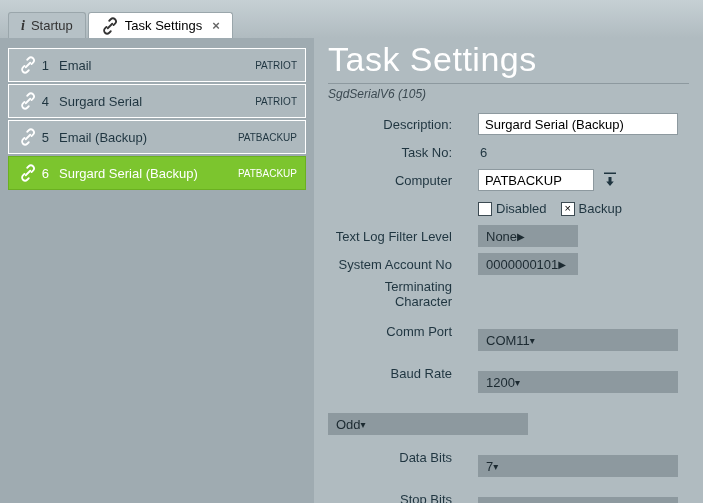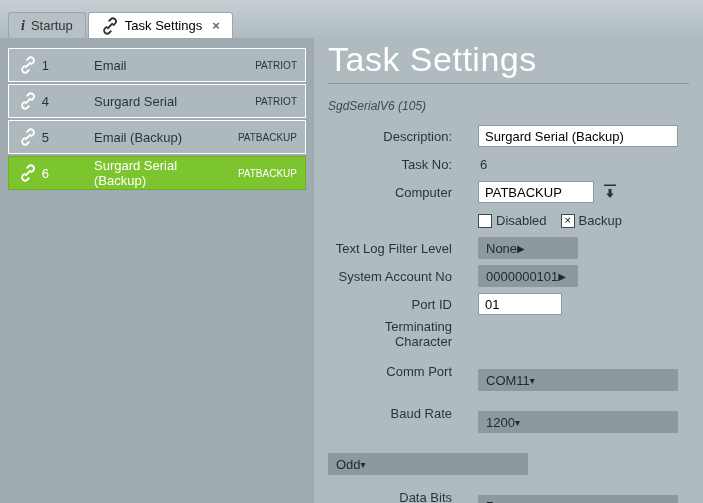--- a/index.html
+++ b/index.html
@@ -76,21 +76,21 @@
     height: 34px;
     border: 1px solid #ffffff;
     margin-bottom: 2px;
     padding: 0 8px 0 8px;
     background: #aeb9be;
     color: #1f3540;
     cursor: pointer;
   }
   .task-row .link-icon { width: 22px; display:flex; justify-content:center; }
   .task-row .num   { width: 20px; text-align: right; padding-right: 10px; }
-  .task-row .name  { flex: 1; margin-left: 35px; }
+  .task-row .name  { flex: 1; }
   .task-row .comp  { width: 88px; text-align: right; font-size: 10px; }
   .task-row.selected {
     background: #7cc52e;
     border-color: #6bb021;
     color: #ffffff;
   }
   .task-row.selected .comp { color: #fff; }
   
   .link-svg { width:18px; height:18px; display:block; }
   
@@ -99,21 +99,21 @@
     font-size: 34px;
     font-weight: 400;
     color: #ffffff;
     letter-spacing: 0.5px;
   }
   .subtitle {
     font-style: italic;
     color: #3c4a52;
     font-size: 12px;
     border-top: 1px solid #8d999f;
-    padding-top: 15px;
+    padding-top: 3px;
     margin-bottom: 10px;
   }
   .form { }
   .row {
     display: flex;
     align-items: center;
     min-height: 26px;
     margin-bottom: 2px;
   }
   .row .lab {
@@ -311,26 +311,20 @@
       <div class="row">
         <div class="lab">System Account No</div>
         <div class="widget">
           <div class="drop w-100">
             <span>0000000101</span>
             <span class="arr">▶</span>
           </div>
         </div>
       </div>
 
-      <div class="row">
-        <div class="lab">Port ID</div>
-        <div class="widget">
-          <input class="text narrow" value="01" style="">
-        </div>
-      </div>
 
       <div class="row">
         <div class="lab">Terminating Character</div>
       </div>
 
 
       <div class="row">
         <div class="lab">Comm Port</div>
         <div class="widget">
           <div class="drop w-200">

